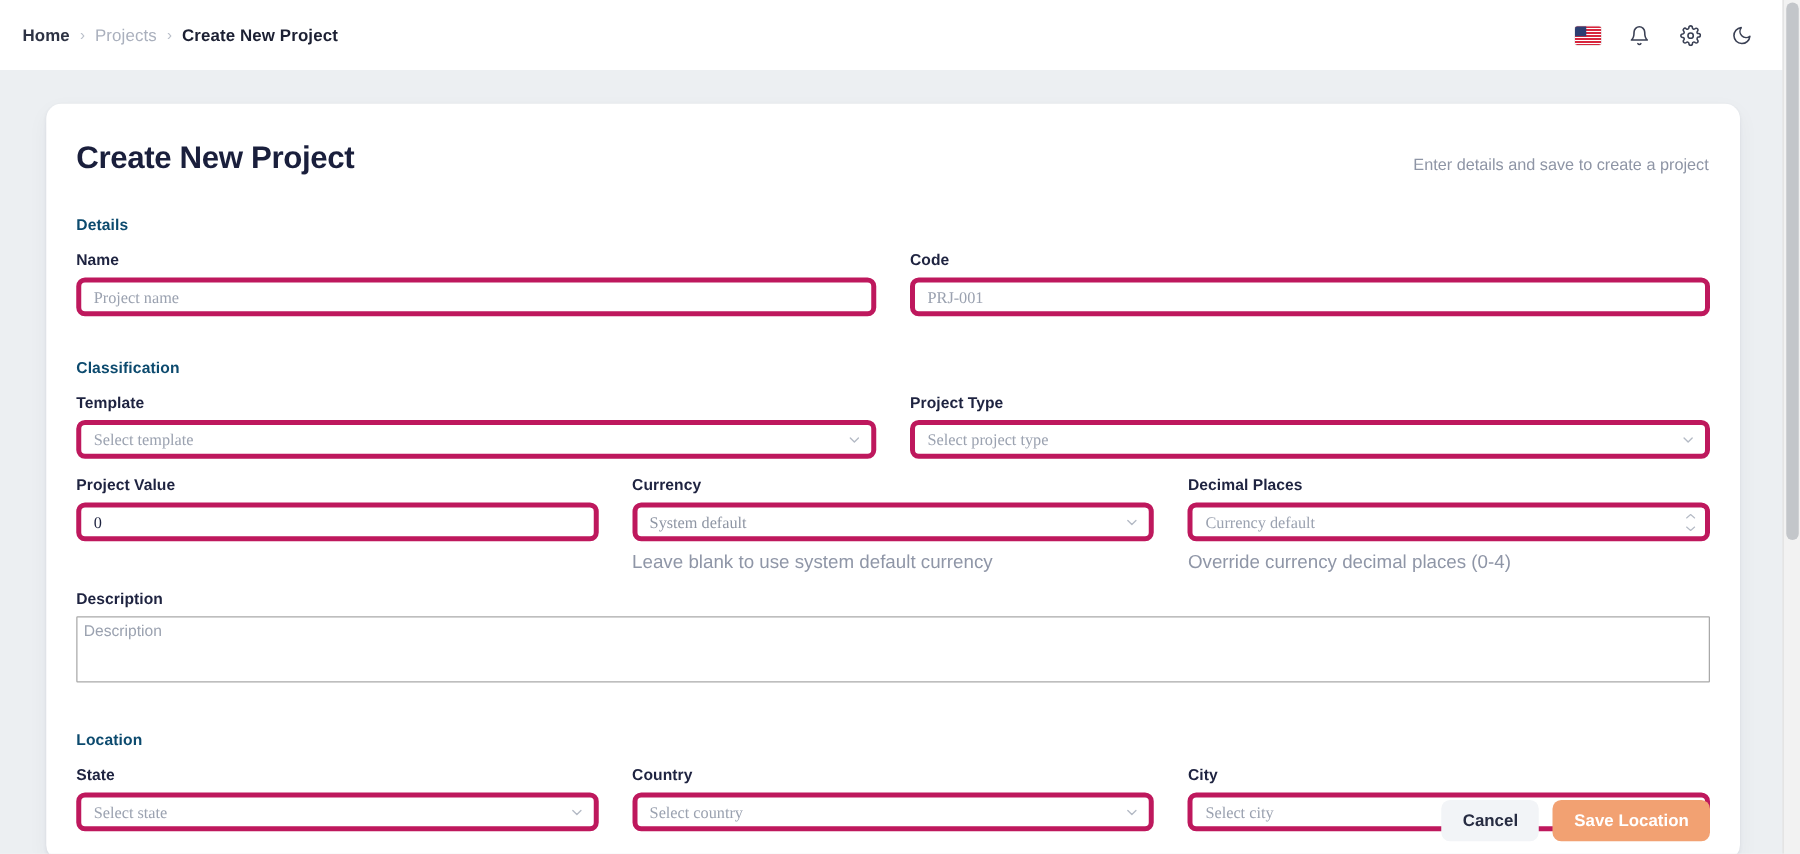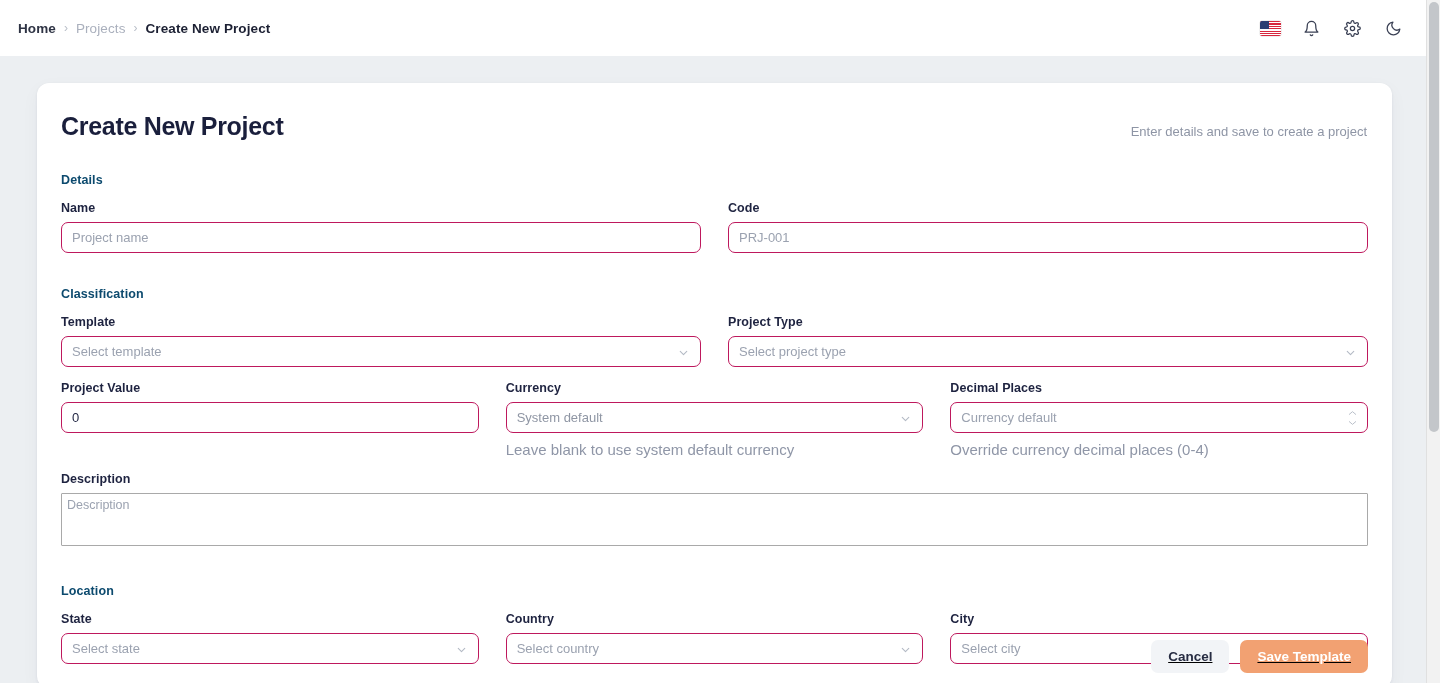--- a/index.html
+++ b/index.html
@@ -149,24 +149,24 @@
     letter-spacing: .05px;
   }
 
   .control {
     position: relative;
     height: 31px;
   }
   .input, .select {
     width: 100%;
     height: 31px;
-    border: 1px solid #be185d;
+    border: 4px solid #be185d;
     border-radius: 7px;
     background: #ffffff;
-    font-family: Liberation Sans, sans-serif;
+    font-family: Liberation Serif, serif;
     font-size: 13px;
     color: #1e2340;
     padding: 0 10px;
     outline: none;
     line-height: 29px;
   }
   .input::placeholder { color: #9ba2b0; }
   .select {
     display: flex;
     align-items: center;
@@ -215,21 +215,20 @@
   }
   .textarea::placeholder { color: #9ba2b0; }
 
   
   .footer {
     position: absolute;
     right: 24px;
     bottom: 15px;
     display: flex;
     gap: 11px;
-    text-decoration: underline;
   }
   .btn {
     font-family: "Liberation Sans", sans-serif;
     font-size: 13.5px;
     font-weight: 600;
     border: none;
     border-radius: 7px;
     height: 33px;
     padding: 0 17px;
     cursor: pointer;
@@ -416,21 +415,21 @@
             <svg width="13" height="13" viewBox="0 0 24 24" fill="none" stroke="currentColor" stroke-width="2" stroke-linecap="round" stroke-linejoin="round">
                 <polyline points="6 9 12 15 18 9"></polyline>
               </svg>
           </span>
         </div>
       </div>
     </div>
 
     <div class="footer">
       <button class="btn btn-cancel">Cancel</button>
-      <button class="btn btn-save">Save Template</button>
+      <button class="btn btn-save">Save Location</button>
     </div>
 
   </div>
 </div>
 
 <div class="scrollbar">
   <div class="thumb"></div>
 </div>
 
 </body></html>

